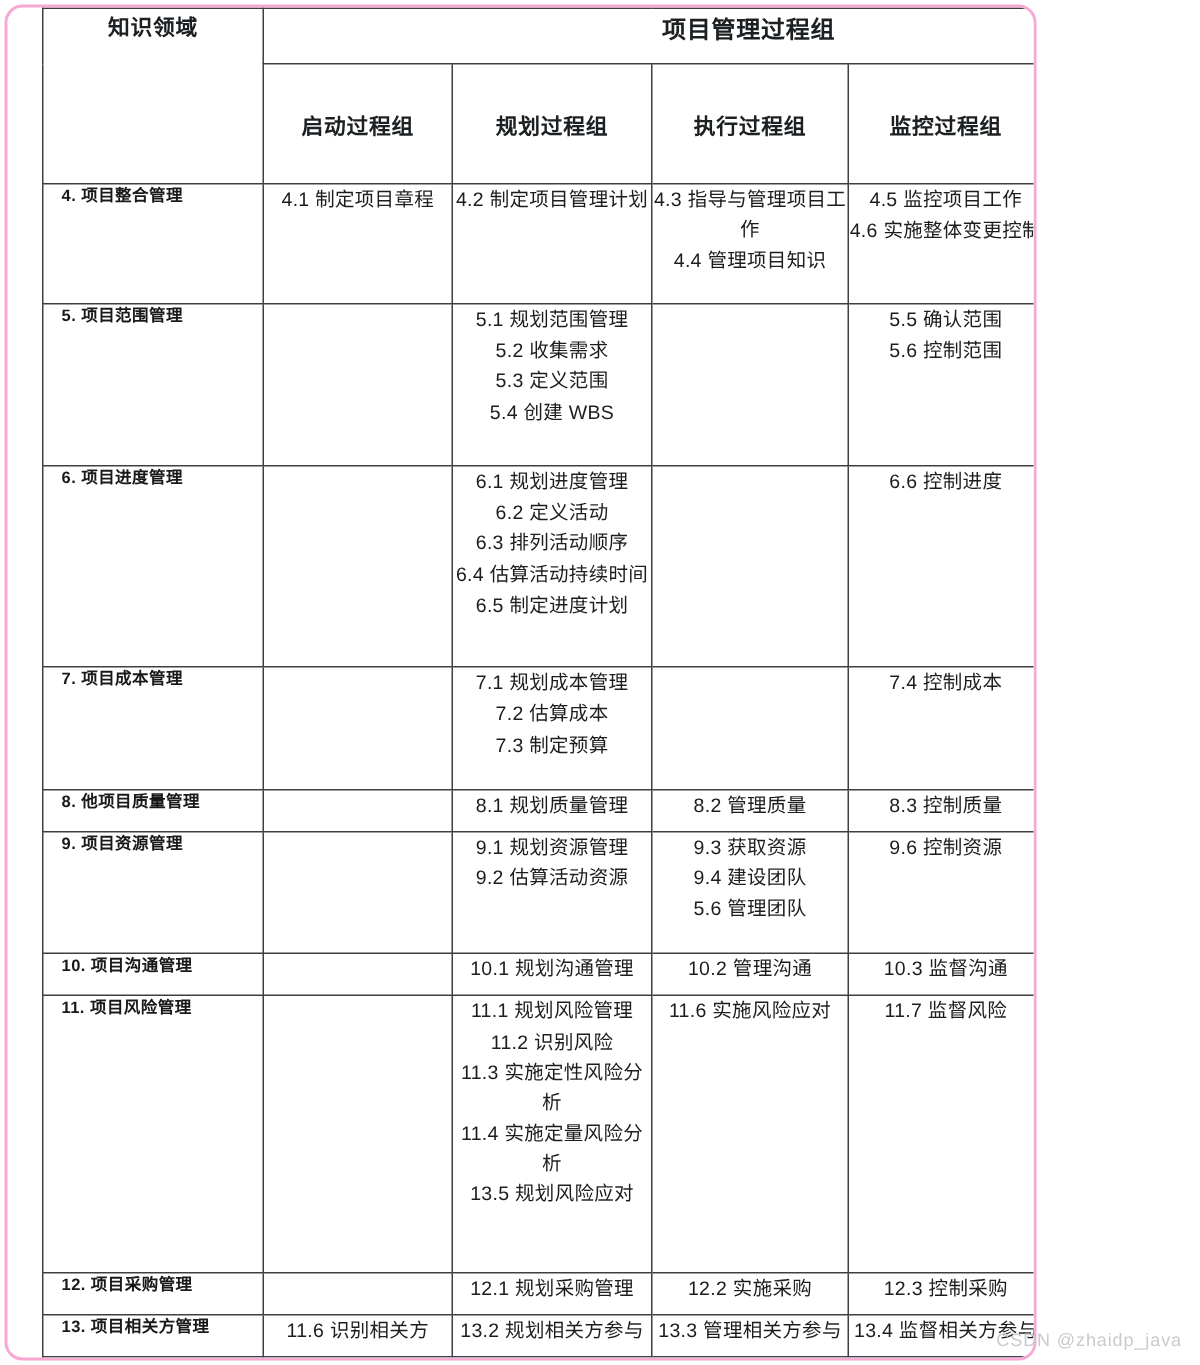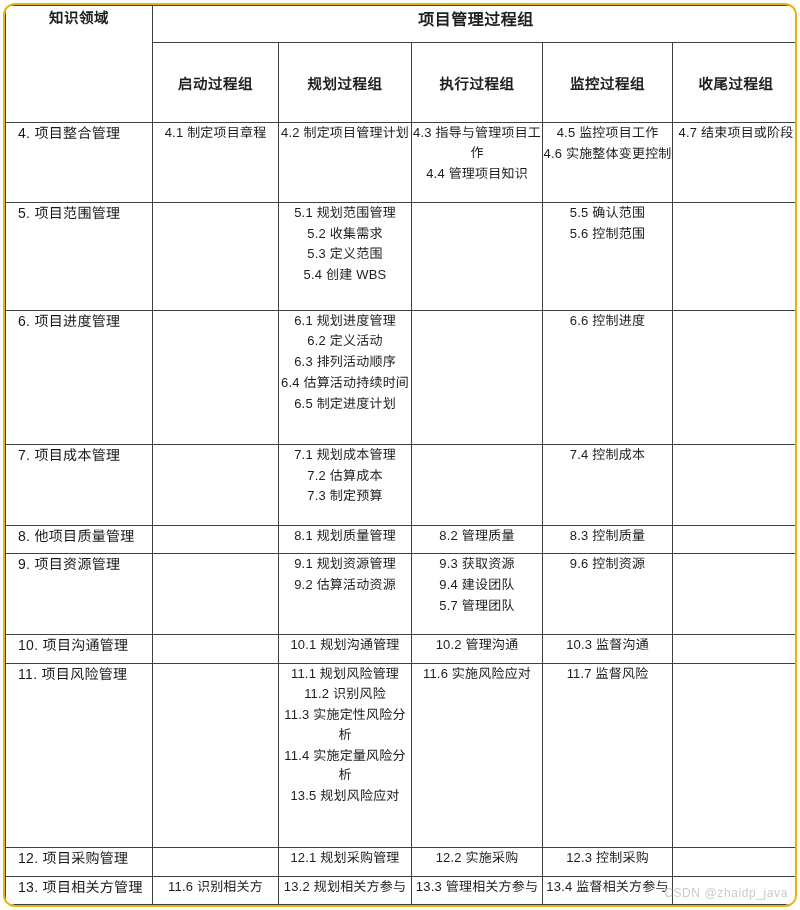--- a/index.html
+++ b/index.html
@@ -21,27 +21,28 @@
     width: 800px;
     height: 910px;
     box-sizing: border-box;
     overflow: hidden;
   }
 
   #matrix-table {
     position: absolute;
     left: 3px;
     top: 3px;
-    width: 794px;
+    width: 688px;
     height: 904px;
     box-sizing: border-box;
-    border: 2px solid #eab308;
+    border: 2px solid #f9a8d4;
     border-radius: 12px;
     background: #ffffff;
     overflow: hidden;
+    padding-left: 23px;
   }
 
   table.grid {
     width: 100%;
     height: 100%;
     border-collapse: collapse;
     table-layout: fixed;
   }
 
   table.grid td, table.grid th {
@@ -98,22 +99,22 @@
     font-size: 14.5px;
     font-weight: bold;
     color: #1d2022;
     letter-spacing: 0.5px;
     box-sizing: border-box;
   }
 
   
   td.domain-cell {
     background: #e2e6e9;
-    font-size: 14px;
-    font-weight: normal;
+    font-size: 11px;
+    font-weight: bold;
     color: #17191b;
     padding: 10px 8px 10px 12px;
     line-height: 1.5;
     letter-spacing: 0.3px;
   }
   td.domain-cell .num {
     display: inline;
   }
 
   td.proc-cell {
@@ -299,21 +300,21 @@
             <td class="proc-cell">
               <ul>
                 <li>9.1 规划资源管理</li>
                 <li>9.2 估算活动资源</li>
               </ul>
             </td>
             <td class="proc-cell">
               <ul>
                 <li>9.3 获取资源</li>
                 <li>9.4 建设团队</li>
-                <li>5.7 管理团队</li>
+                <li>5.6 管理团队</li>
               </ul>
             </td>
             <td class="proc-cell">
               <ul>
                 <li>9.6 控制资源</li>
               </ul>
             </td>
             <td class="proc-cell"></td>
           </tr>
           <tr>

